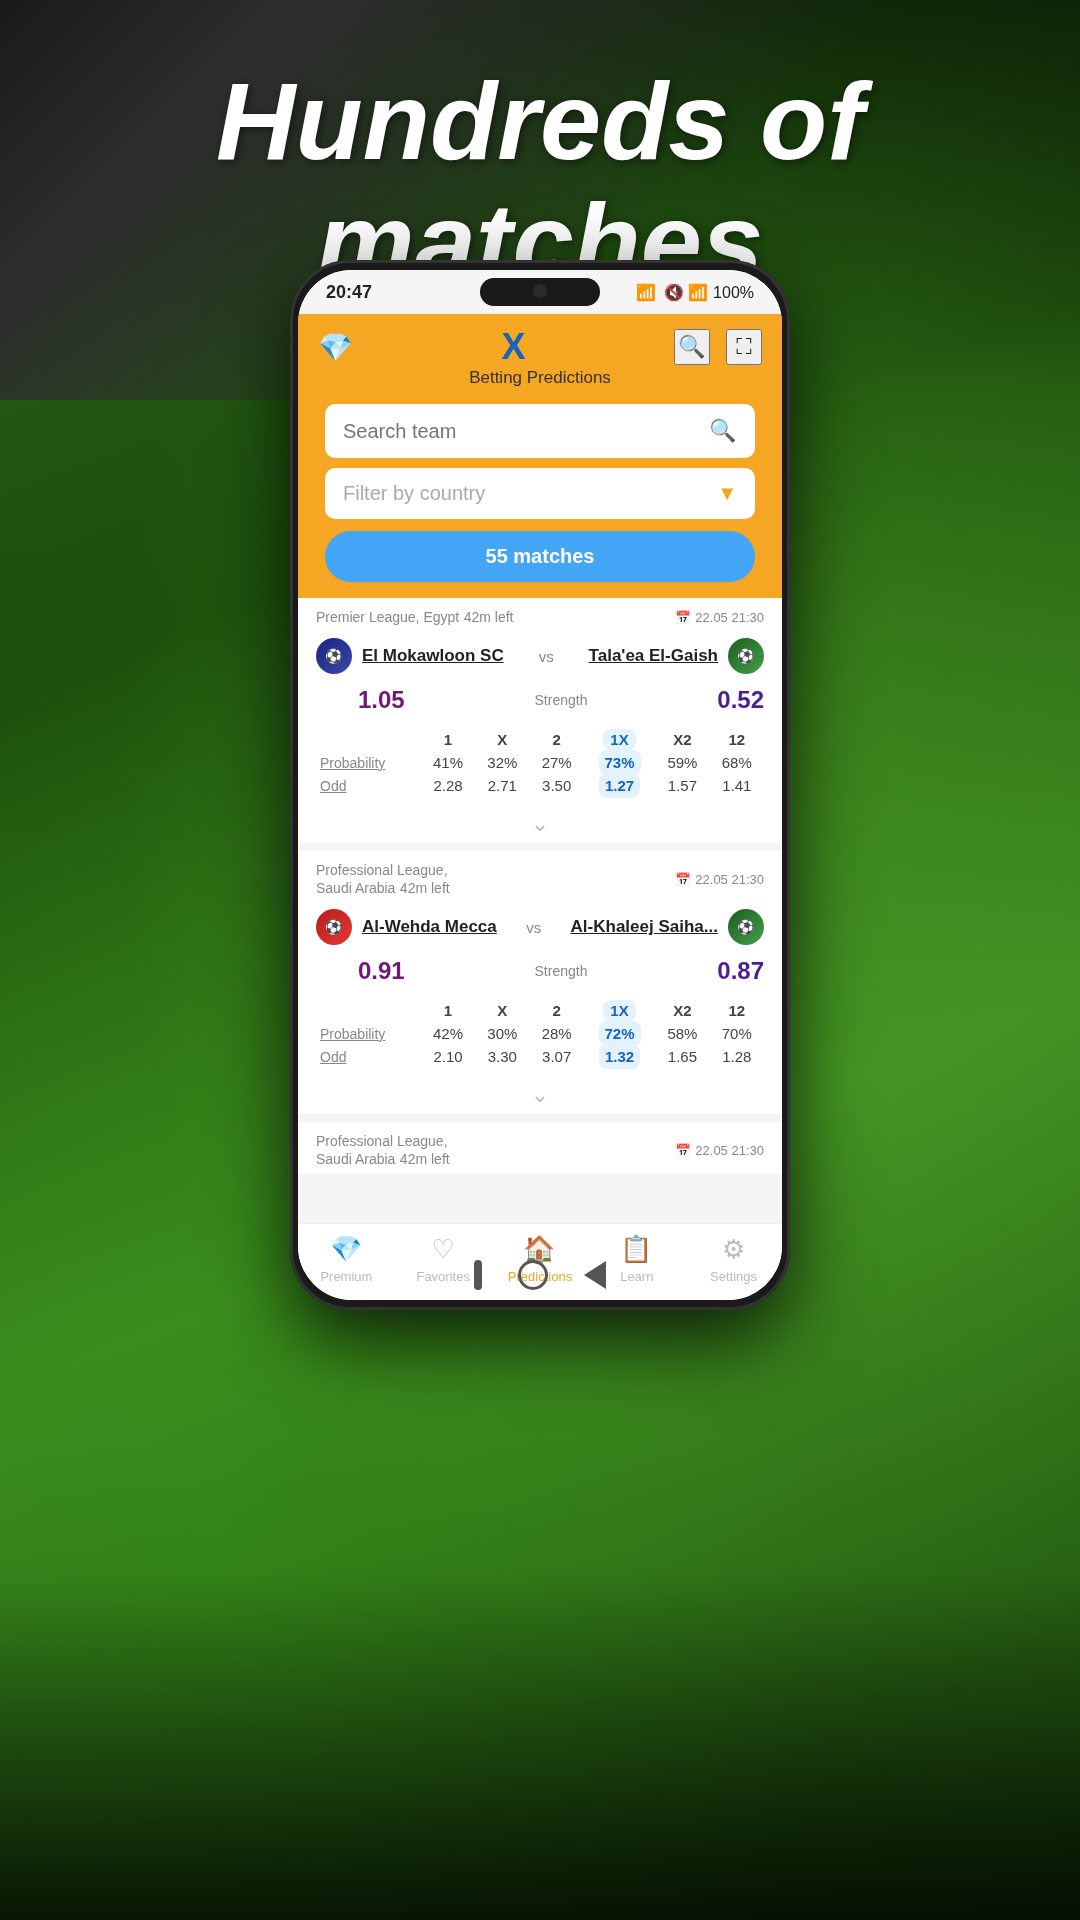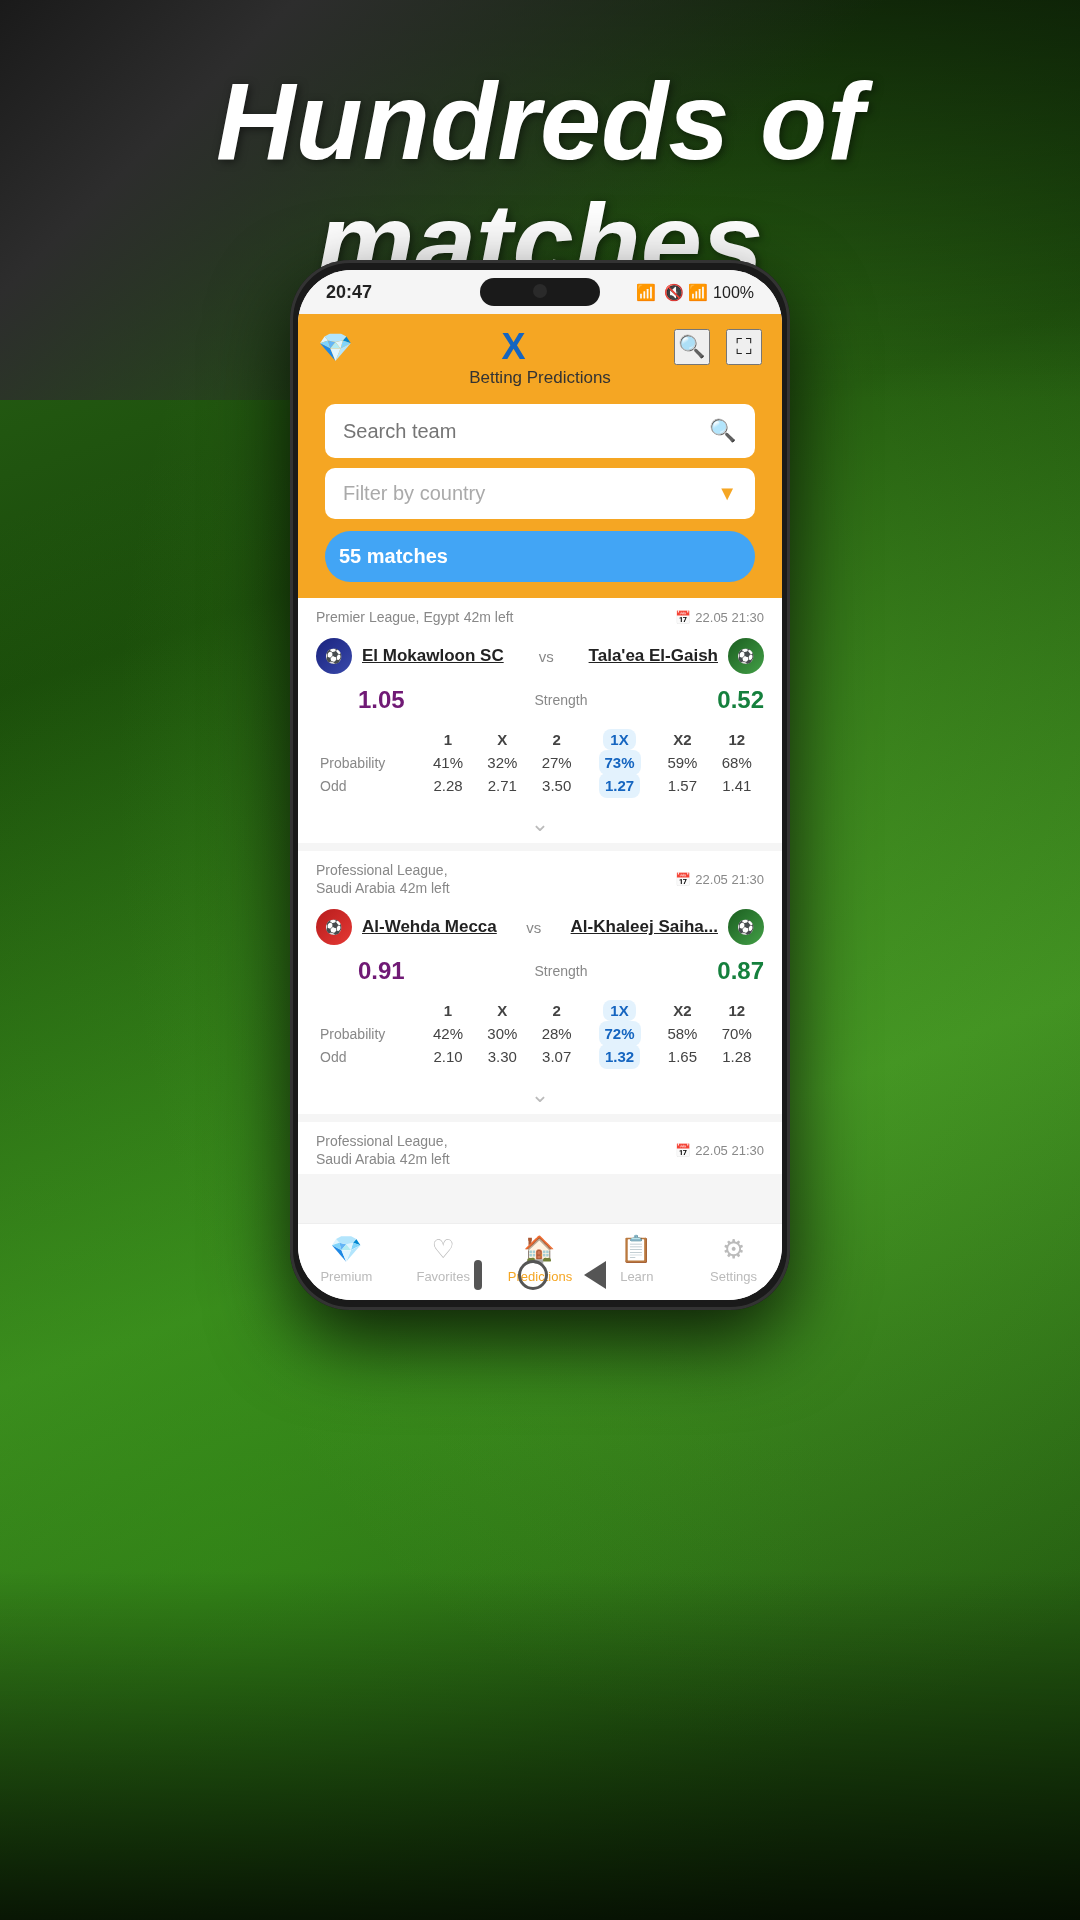--- a/index.html
+++ b/index.html
@@ -208,20 +208,21 @@
       font-size: 20px;
       color: #aaa;
     }
     .filter-chevron {
       font-size: 20px;
       color: #f5a623;
     }
     .matches-btn {
       background: #42a5f5;
       border-radius: 30px;
+      text-align: center;
       padding: 14px;
       color: #fff;
       font-size: 20px;
       font-weight: 600;
     }
 
     .match-card {
       background: #fff;
       margin-bottom: 8px;
     }
@@ -300,21 +301,21 @@
       color: #701a75;
       margin-left: 42px;
     }
     .strength-label {
       font-size: 14px;
       color: #888;
     }
     .strength-val-away {
       font-size: 24px;
       font-weight: 700;
-      color: #15803d;
+      color: #4c1d95;
     }
 
     
     .pred-table {
       padding: 6px 18px 8px;
       width: 100%;
     }
     .pred-table table {
       width: 100%;
       border-collapse: collapse;
@@ -322,20 +323,21 @@
     .pred-table td {
       text-align: center;
       font-size: 15px;
       color: #444;
       padding: 3px 4px;
     }
     .pred-table .row-label {
       text-align: left;
       font-size: 14px;
       color: #888;
+      text-decoration: underline;
     }
     .pred-highlight {
       background: #e3f2fd;
       border-radius: 8px;
       padding: 4px 6px;
       color: #1565c0 !important;
       font-weight: 700;
     }
     .pred-head {
       font-weight: 700;

